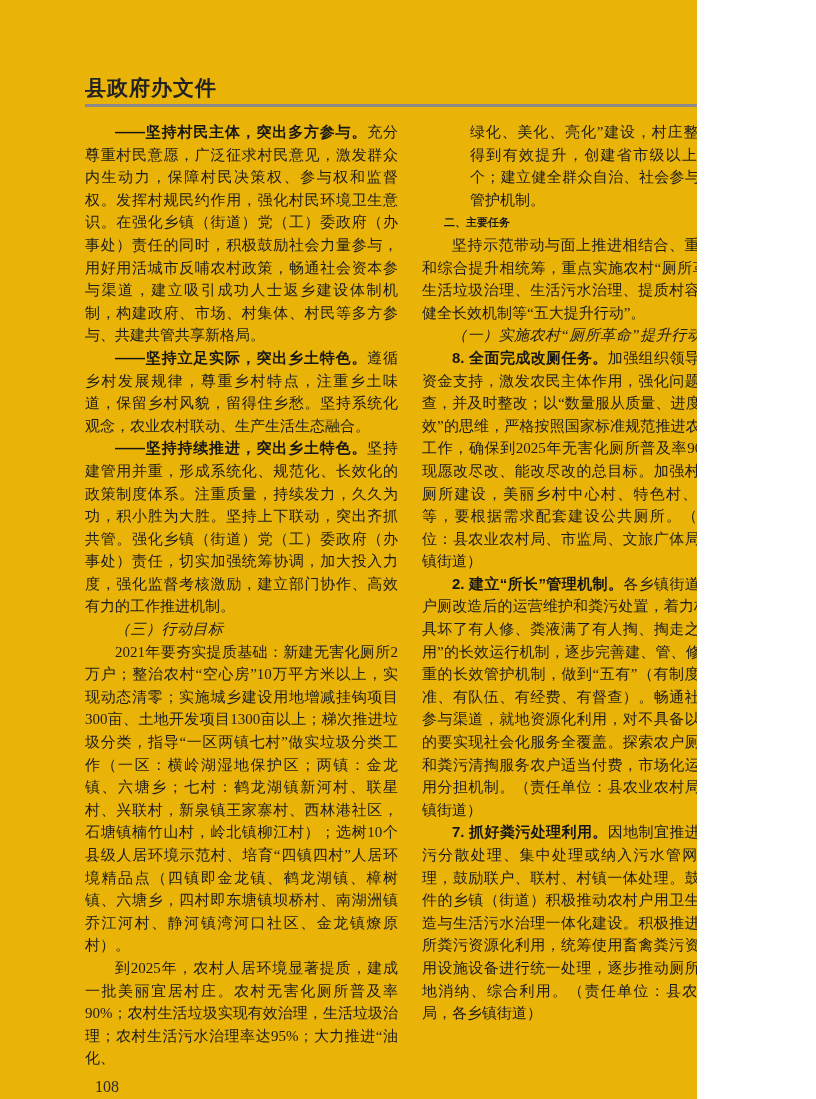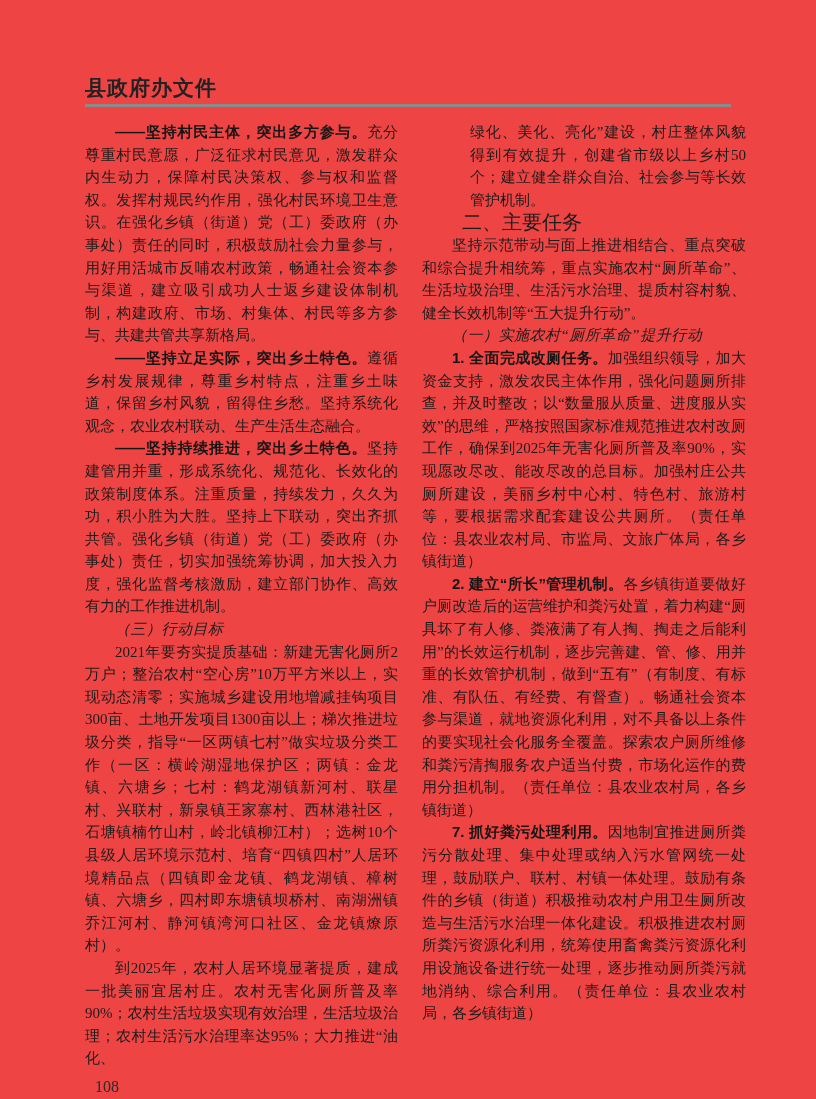--- a/index.html
+++ b/index.html
@@ -1,20 +1,20 @@
 <!DOCTYPE html>
 <html><head>
 <meta charset="utf-8">
 <style>
   html, body { margin: 0; padding: 0; background: #ffffff; }
   .page {
     position: relative;
-    width: 816px;
+    width: 697px;
     height: 1099px;
-    background: #ef4444;
+    background: #eab308;
     overflow: hidden;
     font-family: "Liberation Serif", "DejaVu Serif", serif;
     color: #1c1c1c;
   }
   .header-title {
     position: absolute;
     left: 85px;
     top: 74px;
     font-family: "Liberation Sans", "DejaVu Sans", sans-serif;
     font-weight: 700;
@@ -51,22 +51,22 @@
     color: #1c1c1c;
   }
   .col p.no-indent { text-indent: 0; margin-left: 48px; }
   .lead {
     font-family: "Liberation Sans", "DejaVu Sans", sans-serif;
     font-weight: 700;
     color: #161616;
   }
   p.heading {
     font-family: "Liberation Sans", "DejaVu Sans", sans-serif;
-    font-weight: 400;
-    font-size: 20px;
+    font-weight: 700;
+    font-size: 11px;
   }
   p.subheading {
     font-style: italic;
     letter-spacing: 0.5px;
   }
   .page-number {
     position: absolute;
     left: 95px;
     top: 1078px;
     font-size: 16px;
@@ -104,21 +104,21 @@
     <div class="col col-right">
 
       <p class="body no-indent"><span>绿化、美化、亮化”建设，村庄整体风貌得到有效提升，创建省市级以上乡村50个；建立健全群众自治、社会参与等长效管护机制。</span></p>
 
       <p class="heading">二、主要任务</p>
 
       <p class="body"><span>坚持示范带动与面上推进相结合、重点突破和综合提升相统筹，重点实施农村“厕所革命”、生活垃圾治理、生活污水治理、提质村容村貌、健全长效机制等“五大提升行动”。</span></p>
 
       <p class="subheading">（一）实施农村“厕所革命”提升行动</p>
 
-      <p class="body"><span class="lead">1. 全面完成改厕任务。</span><span>加强组织领导，加大资金支持，激发农民主体作用，强化问题厕所排查，并及时整改；以“数量服从质量、进度服从实效”的思维，严格按照国家标准规范推进农村改厕工作，确保到2025年无害化厕所普及率90%，实现愿改尽改、能改尽改的总目标。加强村庄公共厕所建设，美丽乡村中心村、特色村、旅游村等，要根据需求配套建设公共厕所。（责任单位：县农业农村局、市监局、文旅广体局，各乡镇街道）</span></p>
+      <p class="body"><span class="lead">8. 全面完成改厕任务。</span><span>加强组织领导，加大资金支持，激发农民主体作用，强化问题厕所排查，并及时整改；以“数量服从质量、进度服从实效”的思维，严格按照国家标准规范推进农村改厕工作，确保到2025年无害化厕所普及率90%，实现愿改尽改、能改尽改的总目标。加强村庄公共厕所建设，美丽乡村中心村、特色村、旅游村等，要根据需求配套建设公共厕所。（责任单位：县农业农村局、市监局、文旅广体局，各乡镇街道）</span></p>
 
       <p class="body"><span class="lead">2. 建立“所长”管理机制。</span><span>各乡镇街道要做好户厕改造后的运营维护和粪污处置，着力构建“厕具坏了有人修、粪液满了有人掏、掏走之后能利用”的长效运行机制，逐步完善建、管、修、用并重的长效管护机制，做到“五有”（有制度、有标准、有队伍、有经费、有督查）。畅通社会资本参与渠道，就地资源化利用，对不具备以上条件的要实现社会化服务全覆盖。探索农户厕所维修和粪污清掏服务农户适当付费，市场化运作的费用分担机制。（责任单位：县农业农村局，各乡镇街道）</span></p>
 
       <p class="body"><span class="lead">7. 抓好粪污处理利用。</span><span>因地制宜推进厕所粪污分散处理、集中处理或纳入污水管网统一处理，鼓励联户、联村、村镇一体处理。鼓励有条件的乡镇（街道）积极推动农村户用卫生厕所改造与生活污水治理一体化建设。积极推进农村厕所粪污资源化利用，统筹使用畜禽粪污资源化利用设施设备进行统一处理，逐步推动厕所粪污就地消纳、综合利用。（责任单位：县农业农村局，各乡镇街道）</span></p>
 
     </div>
 
   </div>
 
   <div class="page-number">108</div>

